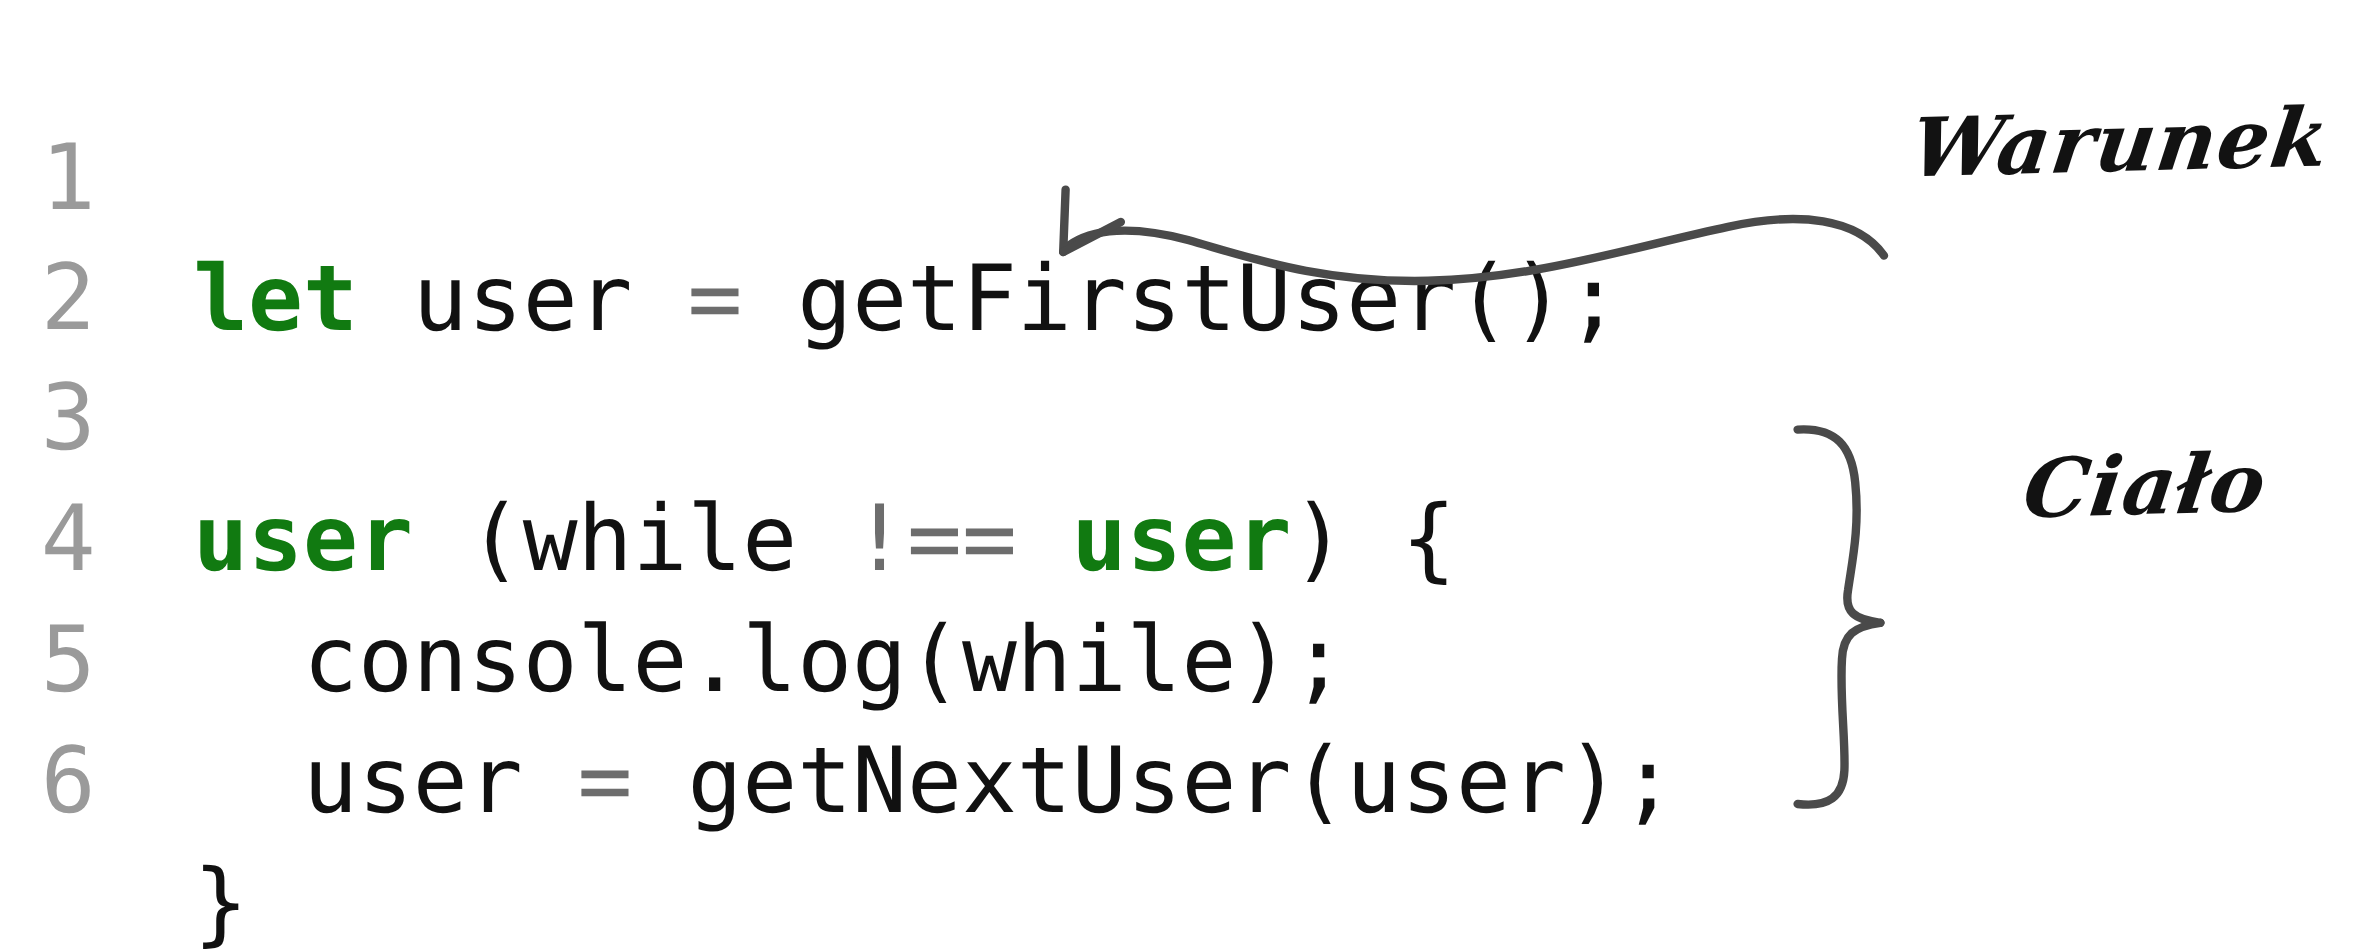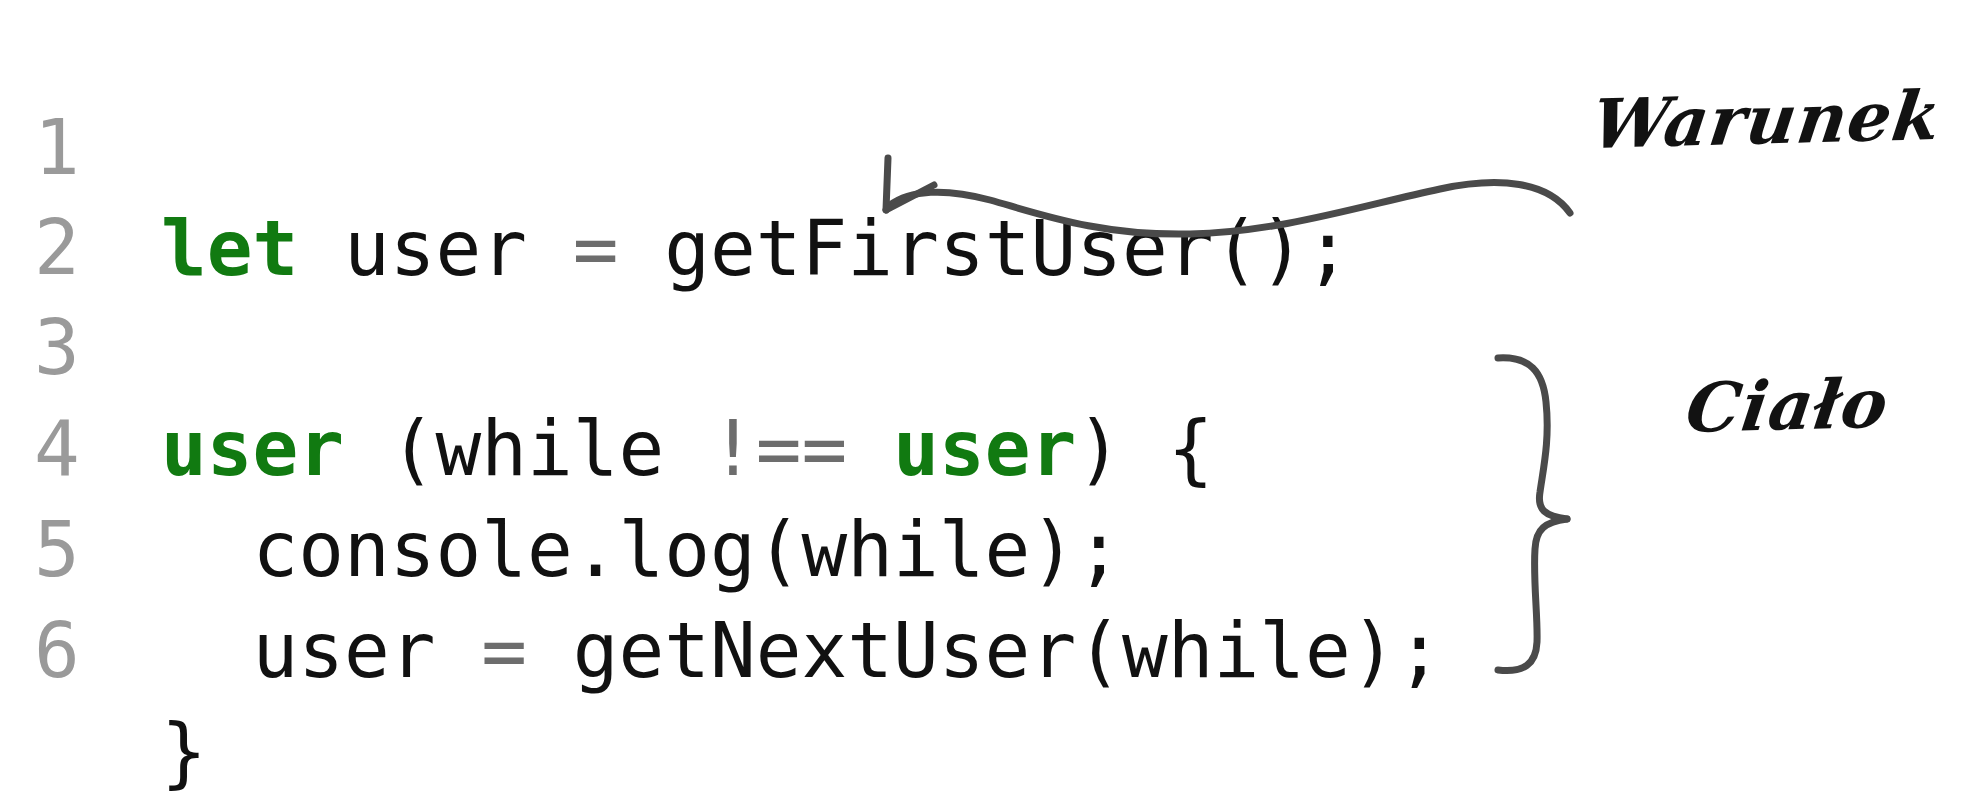--- a/index.html
+++ b/index.html
@@ -117,21 +117,21 @@
       <span class="code-text"><span class="kw">user</span><span class="pl"> (while </span><span class="op">!==</span><span class="pl"> </span><span class="kw">user</span><span class="pl">) {</span></span>
     </div>
 
     <div class="code-line" style="top:297px;">
       <span class="gutter">4</span>
       <span class="code-text"><span class="pl">  console.log(while);</span></span>
     </div>
 
     <div class="code-line" style="top:398px;">
       <span class="gutter">5</span>
-      <span class="code-text"><span class="pl">  user </span><span class="op">=</span><span class="pl"> getNextUser(while);</span></span>
+      <span class="code-text"><span class="pl">  user </span><span class="op">=</span><span class="pl"> getNextUser(user);</span></span>
     </div>
 
     <div class="code-line" style="top:499px;">
       <span class="gutter">6</span>
       <span class="code-text"><span class="pl">}</span></span>
     </div>
 
   </div>
 
   <svg id="marks" viewBox="0 0 1974 792">

